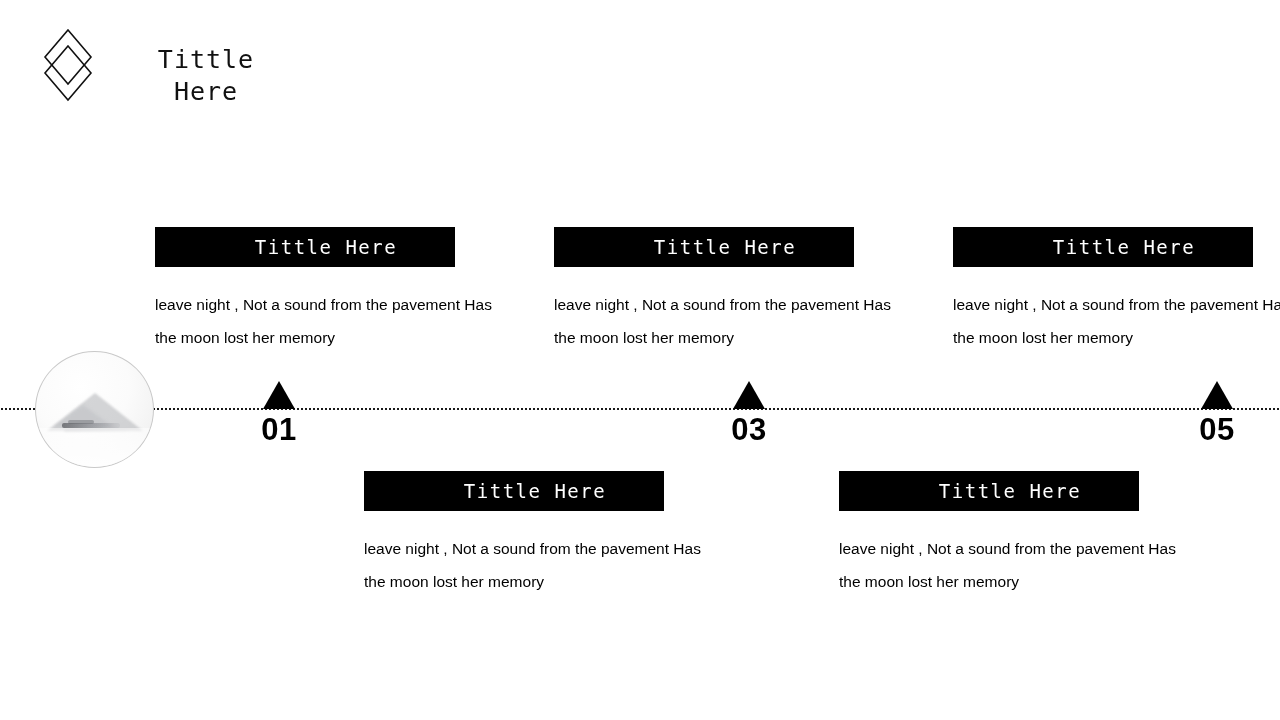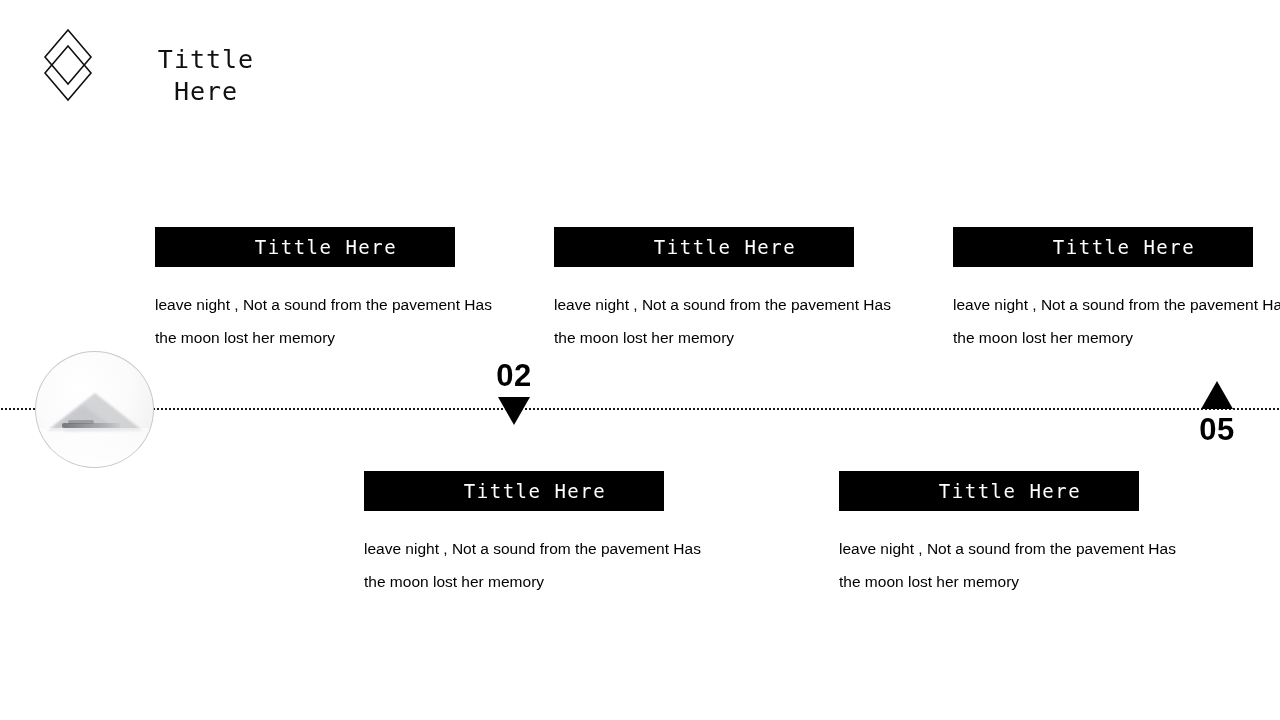--- a/index.html
+++ b/index.html
@@ -218,26 +218,30 @@
     <div class="globe-scene">
       <div class="globe-mountain"></div>
       <div class="globe-mountain2"></div>
       <div class="globe-boat-top"></div>
       <div class="globe-boat"></div>
       <div class="globe-reflect"></div>
       <div class="globe-haze"></div>
     </div>
   </div>
 
-
-  <div class="marker marker-down" style="left:469px; top:359px;">
-    <div class="marker-num">02</div>
-    <div class="tri tri-down"></div>
-  </div>
-
+  <div class="marker marker-up" style="left:234px; top:381px;">
+    <div class="tri tri-up"></div>
+    <div class="marker-num">01</div>
+  </div>
+
+
+  <div class="marker marker-up" style="left:704px; top:381px;">
+    <div class="tri tri-up"></div>
+    <div class="marker-num">03</div>
+  </div>
 
 
   <div class="marker marker-up" style="left:1172px; top:381px;">
     <div class="tri tri-up"></div>
     <div class="marker-num">05</div>
   </div>
 
   <div class="block" style="left:155px; top:227px;">
     <div class="block-label">Tittle Here</div>
     <div class="block-body">leave night , Not a sound from the pavement Has the moon lost her memory</div>

